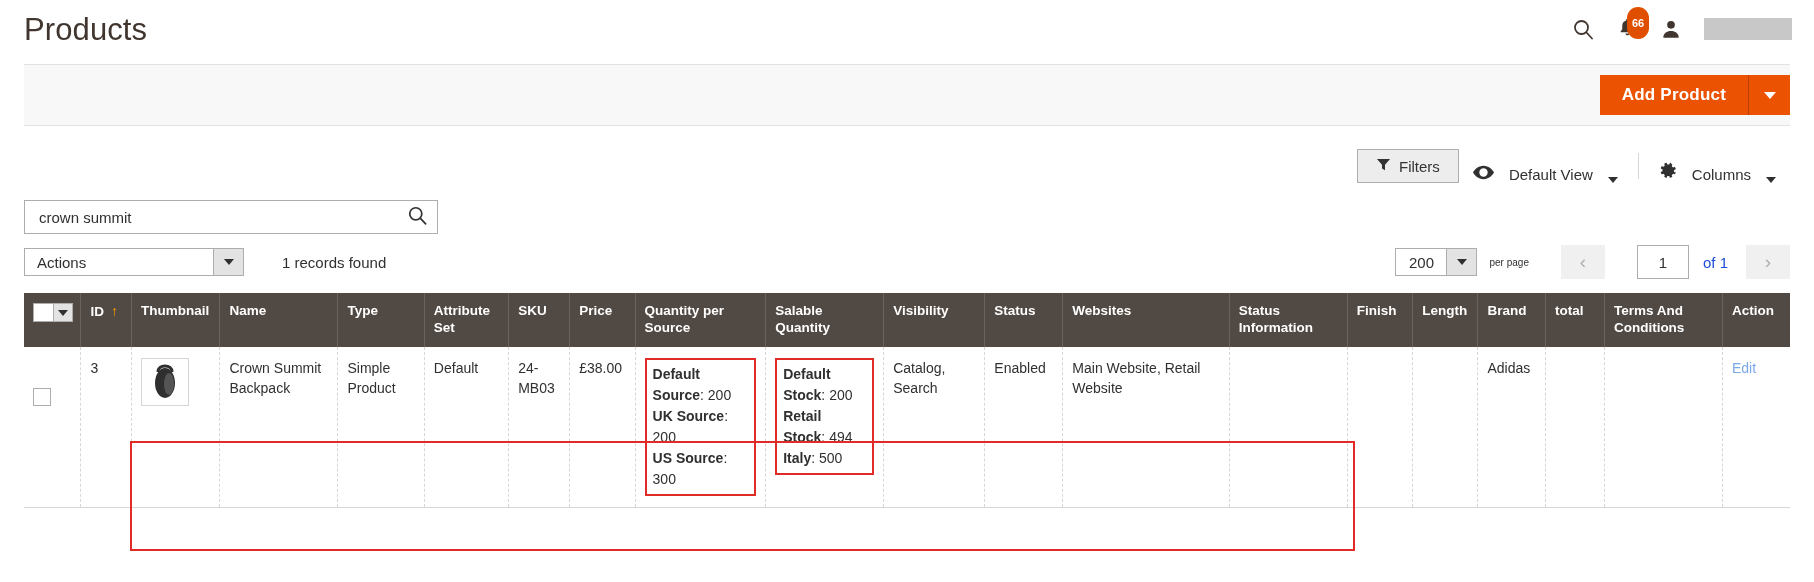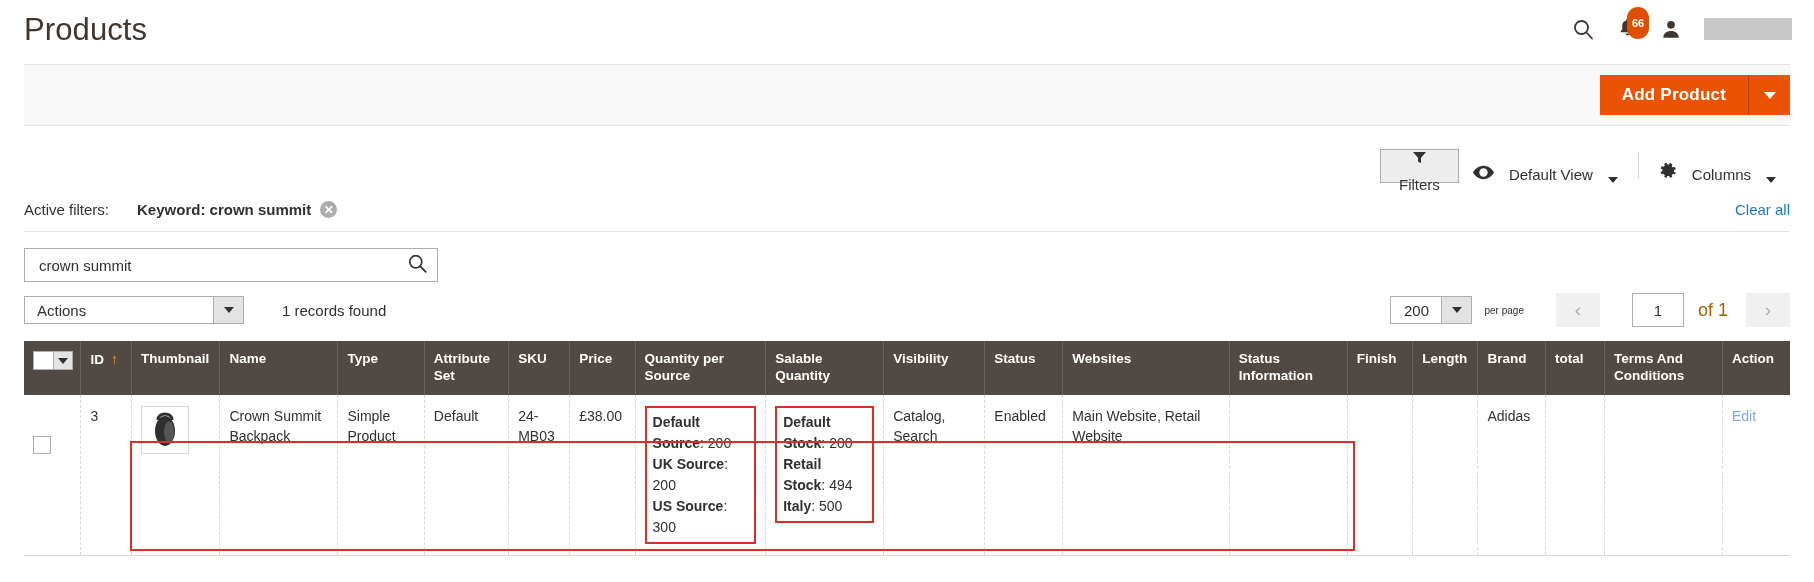--- a/index.html
+++ b/index.html
@@ -77,21 +77,20 @@
     margin: 22px 24px 0 24px;
     height: 36px;
     display: flex; align-items: center; justify-content: flex-end; gap: 0;
   }
   .filters-btn {
     display: flex; align-items: center; gap: 8px;
     height: 34px; padding: 0 18px;
     border: 1px solid #adadad; background: #ededed;
     font-size: 15px; color: #333; cursor: pointer;
     font-family: "Liberation Sans", sans-serif;
-    flex-direction: column;
   }
   .ctrl-link {
     display: flex; align-items: flex-end; gap: 15px;
     font-size: 15px; color: #303030; cursor: pointer;
     padding: 0 14px; height: 34px;
   }
   .divider-v { width: 1px; height: 26px; background: #d6d6d6; margin: 0 6px; }
   .caret-dark {
     width: 0; height: 0;
     border-left: 5px solid transparent; border-right: 5px solid transparent;
@@ -161,21 +160,21 @@
     width: 44px; height: 34px; background: #f0f0f0;
     display: flex; align-items: center; justify-content: center;
     color: #adadad; font-size: 19px; cursor: pointer; margin-left: 32px;
   }
   .pg-arrow.next { margin-left: 18px; }
   .pg-input {
     width: 52px; height: 34px; border: 1px solid #adadad; background: #fff;
     margin-left: 32px; font-size: 15px; color: #303030;
     text-align: center; font-family: "Liberation Sans", sans-serif; outline: 0;
   }
-  .pg-of { font-size: 18px; color: #a16207; margin-left: 14px; }
+  .pg-of { font-size: 15px; color: #1d4ed8; margin-left: 14px; }
 
   
   .grid-wrap { margin: 14px 24px 0 24px; }
   table.grid { border-collapse: collapse; width: 1766px; table-layout: fixed; }
   table.grid th {
     background: #514943; color: #ffffff;
     font-size: 13.5px; font-weight: 700; text-align: left;
     padding: 10px 9px; vertical-align: top;
     border-right: 1px solid #6b625b;
     line-height: 1.25;
@@ -295,28 +294,20 @@
         <svg width="18" height="18" viewBox="0 0 20 20" fill="#303030">
           <path d="M10 6.3A3.7 3.7 0 1 0 10 13.7 3.7 3.7 0 0 0 10 6.3zm0 5.7a2 2 0 1 1 0-4 2 2 0 0 1 0 4z"></path>
           <path d="M18.2 11.6l-1.5-.5a6.9 6.9 0 0 0 0-2.2l1.5-.5a.6.6 0 0 0 .4-.8l-.7-1.7a.6.6 0 0 0-.8-.3l-1.4.6a7 7 0 0 0-1.6-1.6l.6-1.4a.6.6 0 0 0-.3-.8L12.7.9a.6.6 0 0 0-.8.4l-.5 1.5a6.9 6.9 0 0 0-2.2 0L8.7 1.3A.6.6 0 0 0 7.9.9L6.2 1.6a.6.6 0 0 0-.3.8l.6 1.4A7 7 0 0 0 4.9 5.4l-1.4-.6a.6.6 0 0 0-.8.3l-.7 1.7a.6.6 0 0 0 .4.8l1.5.5a6.9 6.9 0 0 0 0 2.2l-1.5.5a.6.6 0 0 0-.4.8l.7 1.7a.6.6 0 0 0 .8.3l1.4-.6a7 7 0 0 0 1.6 1.6l-.6 1.4a.6.6 0 0 0 .3.8l1.7.7a.6.6 0 0 0 .8-.4l.5-1.5a6.9 6.9 0 0 0 2.2 0l.5 1.5a.6.6 0 0 0 .8.4l1.7-.7a.6.6 0 0 0 .3-.8l-.6-1.4a7 7 0 0 0 1.6-1.6l1.4.6a.6.6 0 0 0 .8-.3l.7-1.7a.6.6 0 0 0-.4-.8z"></path>
         </svg>
       </span>
       <span>Columns</span>
       <span class="caret-dark"></span>
     </div>
   </div>
 
-  <div class="active-filters">
-    <span class="af-label">Active filters:</span>
-    <span class="af-chip">
-      <span>Keyword: crown summit</span>
-      <span class="af-remove">✕</span>
-    </span>
-    <a class="clear-all">Clear all</a>
-  </div>
 
   <div class="search-row">
     <div class="search-box">
       <input type="text" value="crown summit" style="">
       <span>
         <svg width="23" height="23" viewBox="0 0 24 24" fill="none" stroke="#333" stroke-width="1.8">
           <circle cx="10.2" cy="10.2" r="6.3"></circle>
           <line x1="15" y1="15" x2="20.5" y2="20.8" stroke-linecap="round"></line>
         </svg>
       </span>

